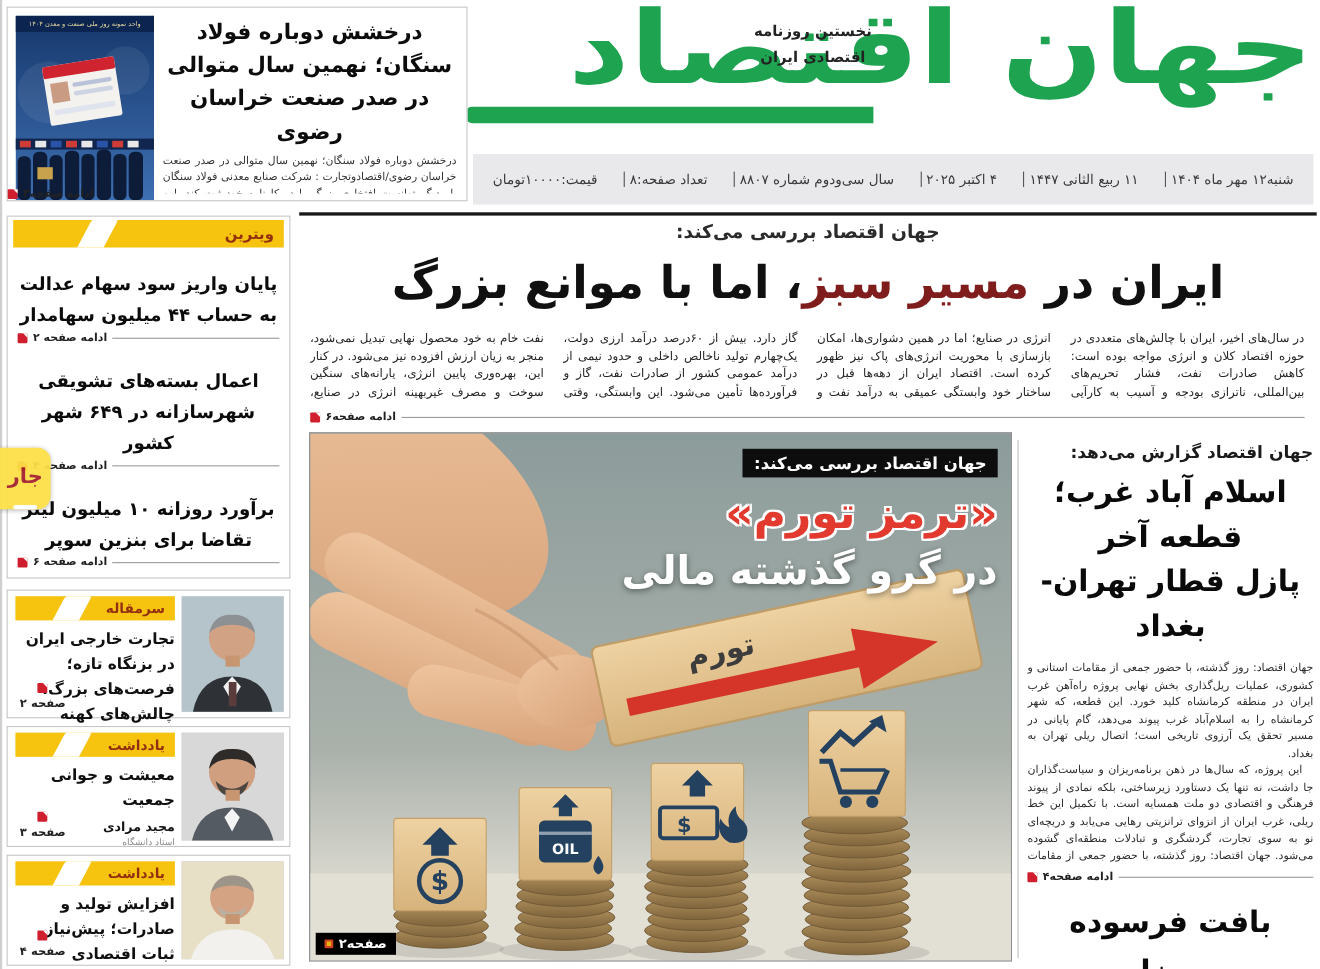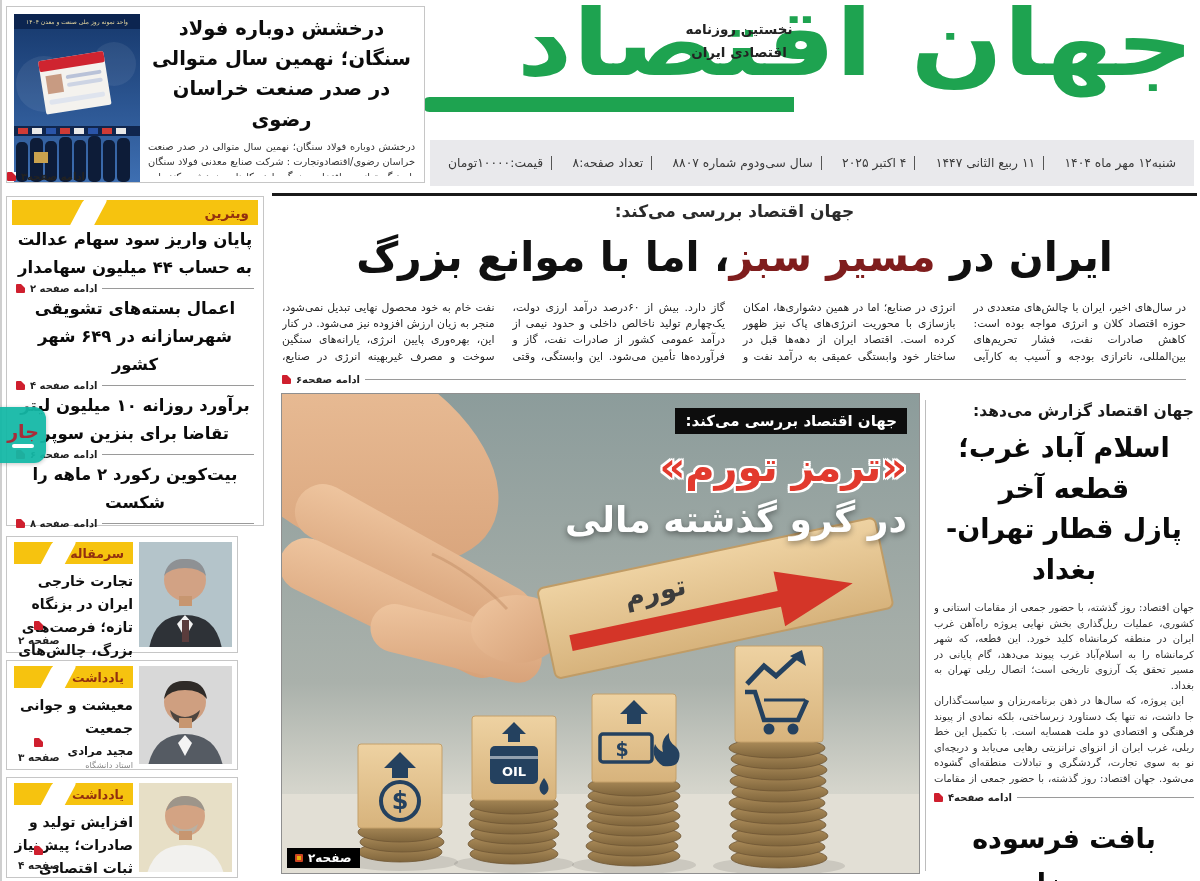--- a/index.html
+++ b/index.html
@@ -26,21 +26,21 @@
   #logo-swoosh { position:absolute; left:-8px; top:97px; width:372px; height:15px;
     background:#1ea350; border-radius:10px 0 0 10px; }
   #tagline { position:absolute; left:250px; top:18px; width:118px; text-align:center;
     font-size:13.5px; color:#222; line-height:1.7; font-weight:700; }
   #datebar {
     position:absolute; left:0; right:2px; top:140px; height:46px;
     background:#e9e9ec; display:flex; align-items:center;
     justify-content:space-between; padding:0 18px; font-size:12.3px; color:#3a3a3a;
   }
   .db-item { white-space:nowrap; }
-  .db-item + .db-item { border-right:1.5px solid #555; padding-right:8px; }
+  .db-item + .db-item { border-right:1.5px solid #555; padding-right:24px; }
 
   
   #tl-article { left:6px; top:6px; width:419px; height:177px; }
   #tl-photo { position:absolute; left:7px; top:7px; width:126px; height:168px; overflow:hidden; }
   #tl-text { position:absolute; right:9px; left:141px; top:7px; bottom:6px; overflow:hidden; }
   #tl-headline { font-size:19.5px; font-weight:800; color:#0c0c0c; text-align:center; line-height:1.55; }
   #tl-body { margin-top:4px; font-size:9.8px; line-height:1.55; text-align:justify; color:#333;
     height:74px; overflow:hidden; }
   #tl-more { position:absolute; left:0; bottom:0; }
 
@@ -94,40 +94,40 @@
   .yellow-bar { position:relative; height:25px; background:#f6c30f; overflow:hidden; }
   .yellow-bar .notch { position:absolute; left:26%; top:-3px; width:24px; height:34px;
     background:#fff; transform:skewX(-28deg); border-radius:6px; }
   .yellow-bar .bar-label { position:absolute; right:9px; top:50%; transform:translateY(-50%);
     font-size:13.5px; font-weight:800; color:#93300f; }
   .yellow-bar.small { height:22px; }
   .yellow-bar.small .bar-label { font-size:12.5px; }
 
   #vitrine { left:6px; top:196px; width:258px; height:330px; }
   #vitrine .yellow-bar { margin:3px 5px 0; }
-  .v-item { padding:1px 9px 0; }
+  .v-item { padding:20px 9px 0; }
   .v-title { font-size:16.5px; font-weight:800; color:#0b0b0b; text-align:center; line-height:1.7; }
   .v-item .more-row { margin-top:1px; }
 
-  .profile-box { left:6px; width:232px; }
+  .profile-box { left:6px; width:258px; }
   #editorial { top:536px; height:117px; }
   #note1 { top:660px; height:110px; }
   #note2 { top:777px; height:101px; }
   .p-photo { position:absolute; right:5px; top:5px; bottom:5px; width:93px; overflow:hidden; background:#ccc; }
   .p-content { position:absolute; left:7px; right:104px; top:5px; bottom:5px; }
   .p-title { margin-top:6px; font-size:14px; font-weight:800; color:#101010; text-align:right; line-height:1.65; }
   .p-author { margin-top:4px; font-size:11.5px; font-weight:700; color:#151515; text-align:right; }
   .p-role { margin-top:2px; font-size:8.3px; color:#8a8a8a; text-align:right; }
   .p-page { position:absolute; left:4px; bottom:1px; display:flex; direction:ltr; align-items:center; gap:4px;flex-direction:column; }
   .p-page .more-label { font-size:10.5px; }
 
   
-  #watermark { left:0; top:407px; width:46px; height:56px; background:#14b8a6;
+  #watermark { left:0; top:407px; width:46px; height:56px; background:#fde047;
     border-radius:0 12px 12px 0; opacity:.94; box-shadow:0 1px 4px rgba(0,0,0,.25);
-    display:flex; flex-direction:column; align-items:center; justify-content:center; gap:3px; }
+    display:flex; flex-direction:column; align-items:center; justify-content:flex-end; gap:16px; }
   #watermark .wm-text { font-size:19px; font-weight:800; color:#a31f2d; line-height:1; }
   #watermark .wm-dash { width:22px; height:4px; background:#fff; border-radius:2px; }
 
   svg text { font-family:"DejaVu Sans", sans-serif; }
 </style>
 </head>
 <body>
 
 <div id="page">
 

